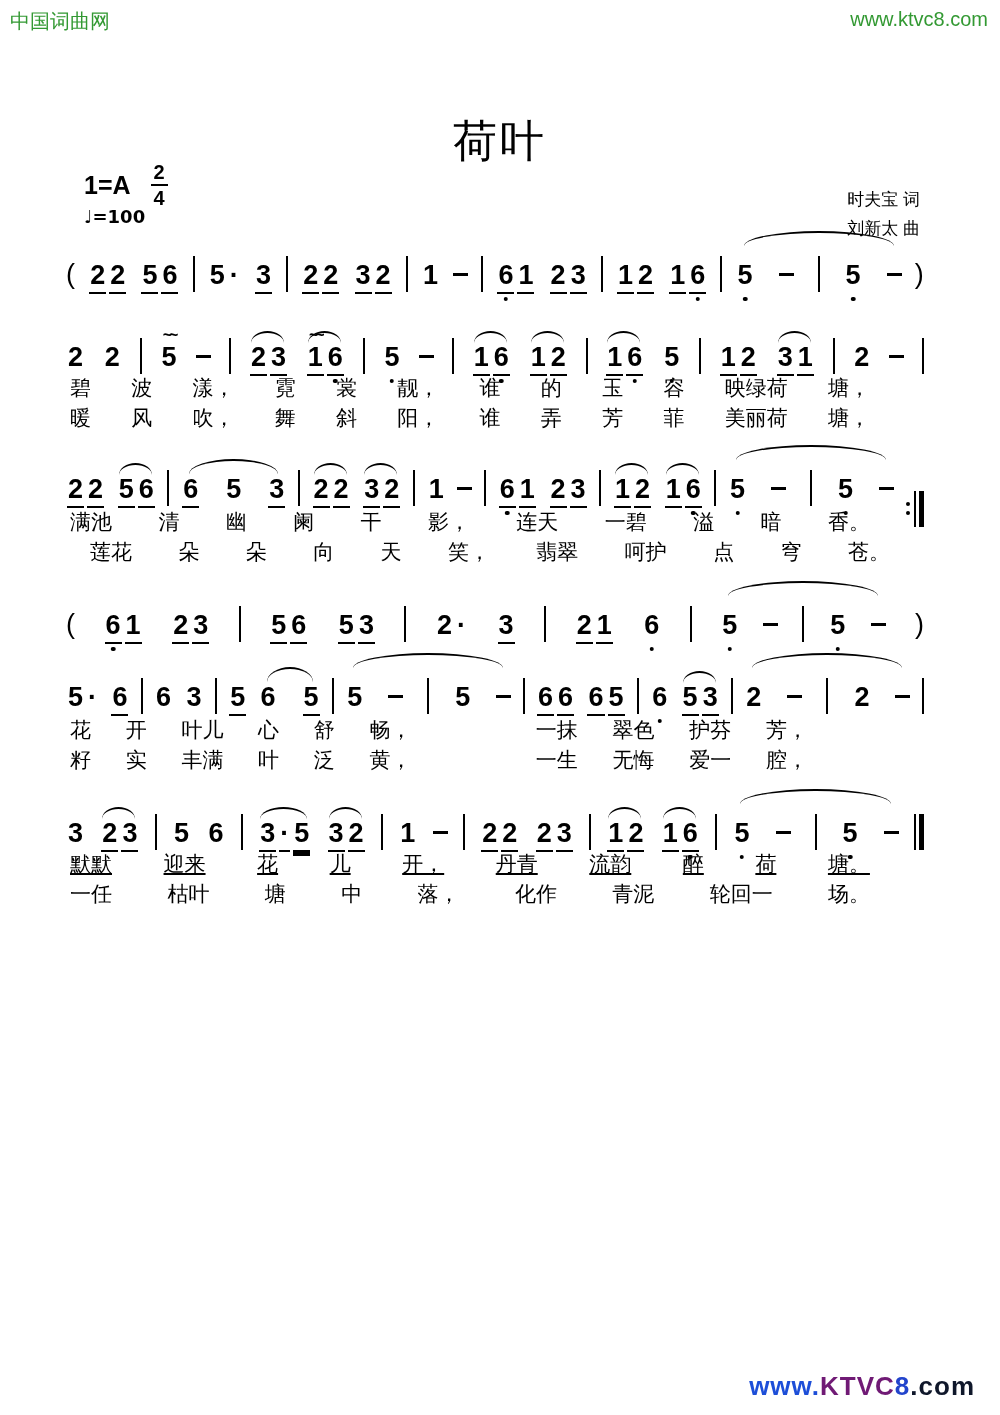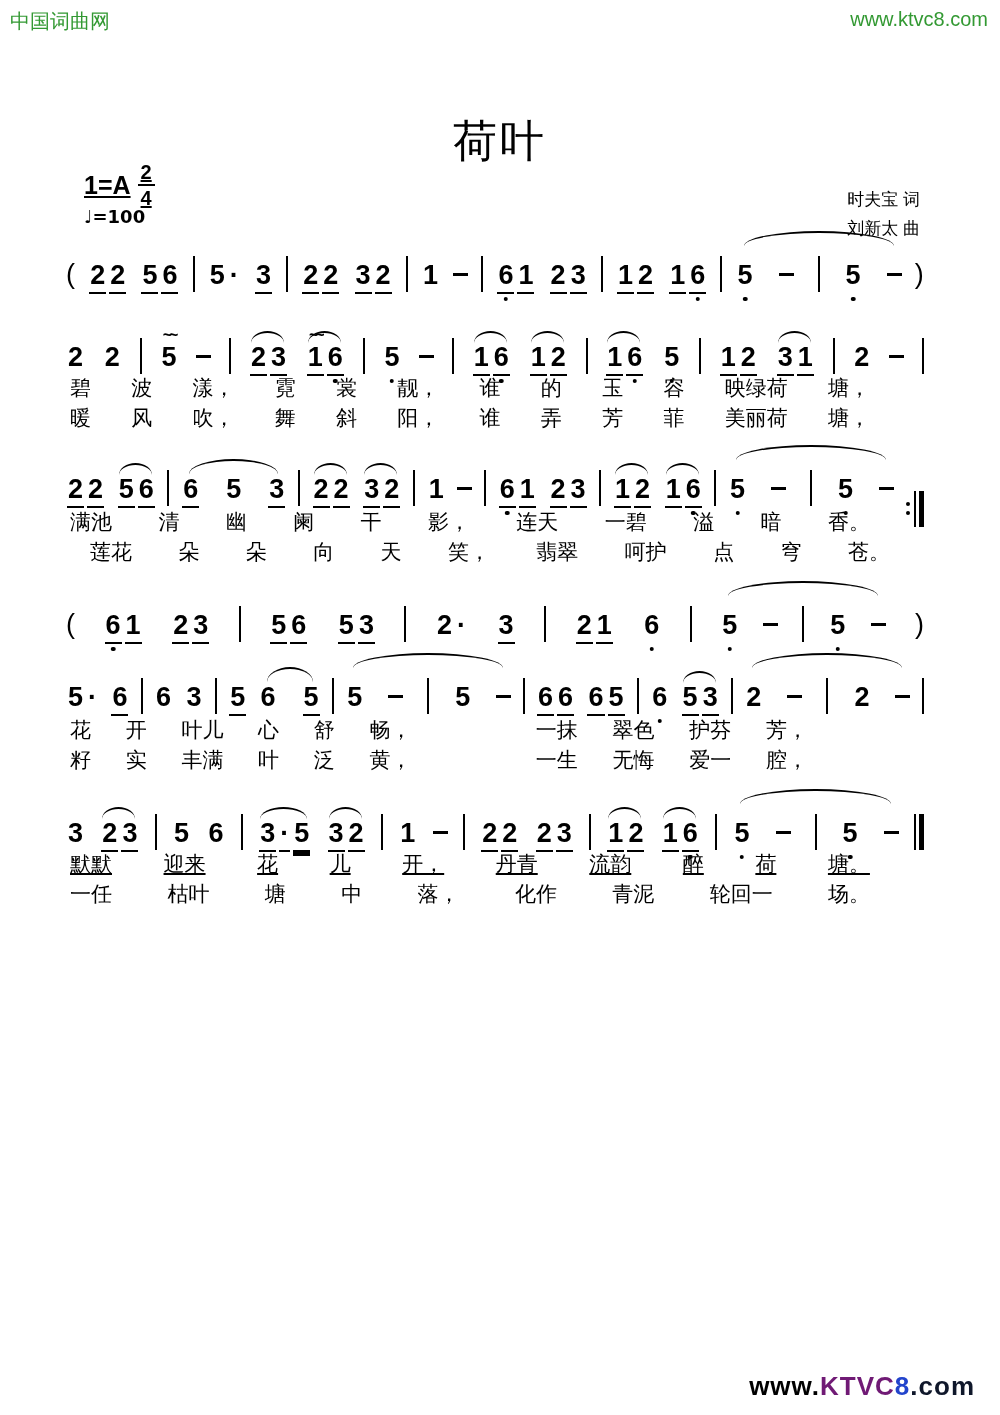--- a/index.html
+++ b/index.html
@@ -10,21 +10,21 @@
   .hdr{position:absolute;top:8px;font-size:20px;}
   #hdr-left{left:10px;}
   #hdr-right{right:12px;}
 
   
   #title{position:absolute;top:92px;left:0;width:100%;text-align:center;
          font-size:44px;letter-spacing:3px;margin-top:20px;}
 
   
   #keysig{position:absolute;top:162px;left:84px;font-size:25px;font-weight:bold;
-          display:flex;align-items:center;gap:7px;text-decoration:underline;}
+          display:flex;align-items:center;gap:20px;}
   .frac{display:inline-flex;flex-direction:column;align-items:center;line-height:1;
         font-size:20px;font-weight:bold;}
   .frac .num{border-bottom:2.5px solid #000;padding:0 3px 2px;}
   .frac .den{padding-top:2px;}
   #tempo{position:absolute;top:206px;left:84px;font-size:18px;font-weight:bold;
          font-family:"DejaVu Sans","Liberation Sans",sans-serif;text-align:right;}
 
   
   #credits{position:absolute;top:186px;right:80px;text-align:right;
            font-size:17px;line-height:1.7;}
@@ -573,16 +573,16 @@
         <span class="syl">中</span>
         <span class="syl">落，</span>
         <span class="syl">化作</span>
         <span class="syl">青泥</span>
         <span class="syl">轮回一</span>
         <span class="syl">场。</span>
       </div>
     </div>
 
   <div id="wm">
-    <span id="wm-www" style="color: #000000;">www.</span><span id="wm-ktvc" style="color: #701a75;">KTVC</span><span id="wm-8" style="color: rgb(34, 68, 204);">8</span><span id="wm-com" style="color: #0f172a;">.com</span>
+    <span id="wm-www" style="color: #1d4ed8;">www.</span><span id="wm-ktvc" style="color: #701a75;">KTVC</span><span id="wm-8" style="color: rgb(34, 68, 204);">8</span><span id="wm-com" style="color: #0f172a;">.com</span>
   </div>
 
 </div>
 
 </body></html>

